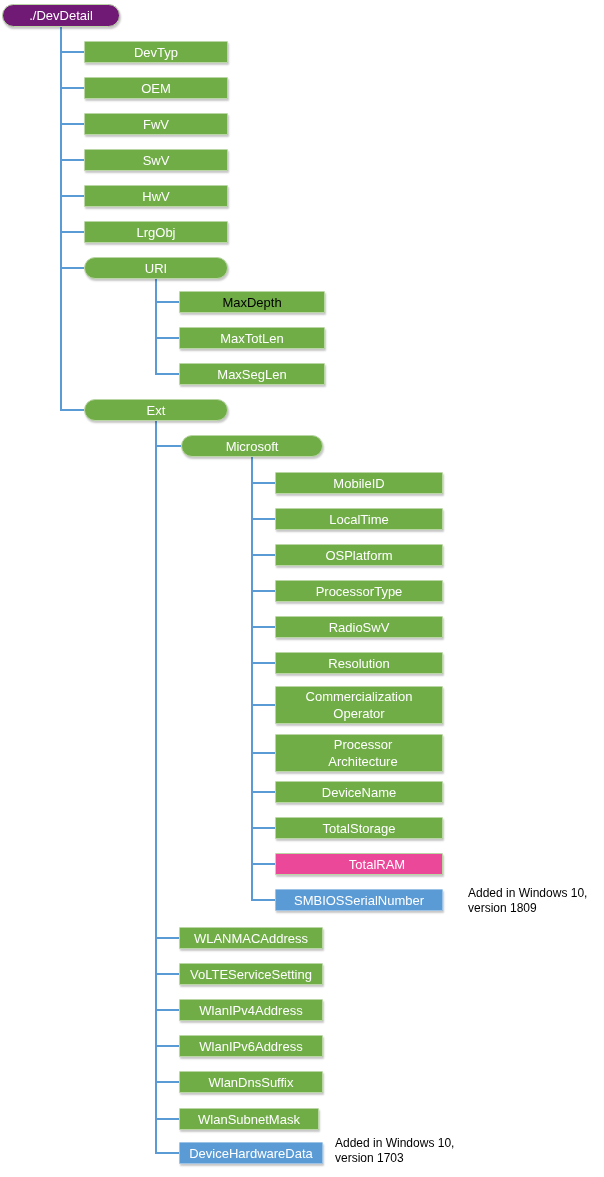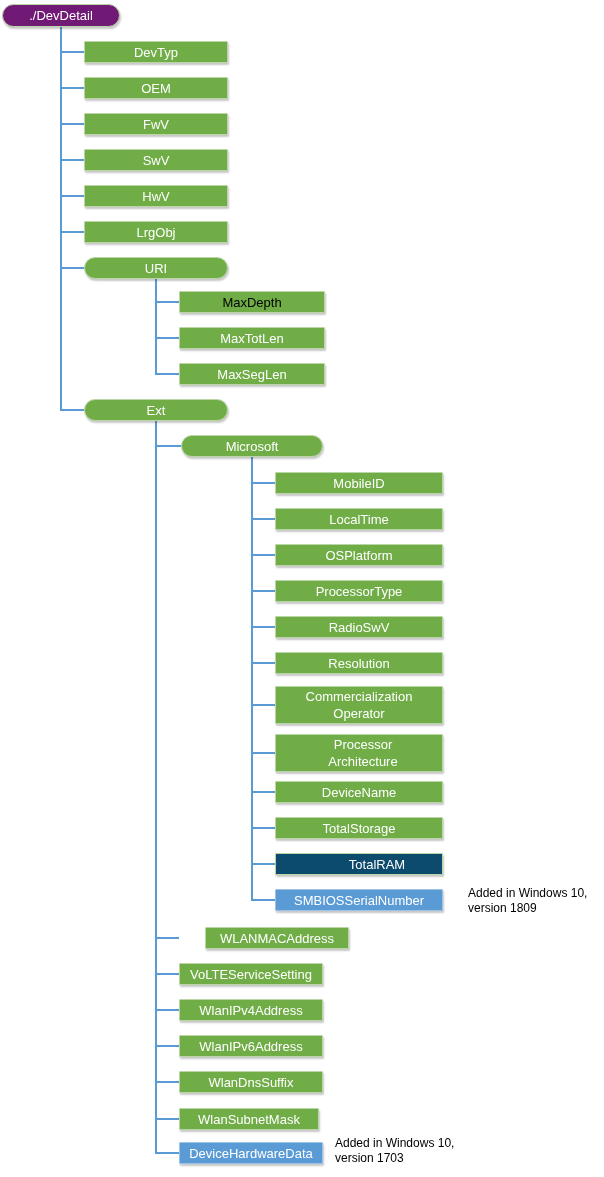--- a/index.html
+++ b/index.html
@@ -106,22 +106,22 @@
     <div class="node rect green" style="left: 275px; top: 544px; width: 168px; height: 22px; background: rgb(112, 173, 71); color: rgb(255, 255, 255);">OSPlatform</div>
     <div class="node rect green" style="left: 275px; top: 580px; width: 168px; height: 22px; background: rgb(112, 173, 71); color: rgb(255, 255, 255);">ProcessorType</div>
     <div class="node rect green" style="left: 275px; top: 616px; width: 168px; height: 22px; background: rgb(112, 173, 71); color: rgb(255, 255, 255);">RadioSwV</div>
     <div class="node rect green" style="left: 275px; top: 652px; width: 168px; height: 22px; background: rgb(112, 173, 71); color: rgb(255, 255, 255);">Resolution</div>
     <div class="node rect green" style="left: 275px; top: 686px; width: 168px; height: 38px; background: rgb(112, 173, 71); color: rgb(255, 255, 255);">Commercialization
 Operator</div>
     <div class="node rect green" style="left: 275px; top: 734px; width: 168px; height: 38px; background: rgb(112, 173, 71); color: rgb(255, 255, 255); padding-left: 8px;">Processor
 Architecture</div>
     <div class="node rect green" style="left: 275px; top: 781px; width: 168px; height: 22px; background: rgb(112, 173, 71); color: rgb(255, 255, 255);">DeviceName</div>
     <div class="node rect green" style="left: 275px; top: 817px; width: 168px; height: 22px; background: rgb(112, 173, 71); color: rgb(255, 255, 255);">TotalStorage</div>
-    <div class="node rect green" style="left: 275px; top: 853px; width: 168px; height: 22px; background: #0c4a6e; color: rgb(255, 255, 255); padding-left: 36px;">TotalRAM</div>
+    <div class="node rect green" style="left: 275px; top: 853px; width: 168px; height: 22px; background: #ec4899; color: rgb(255, 255, 255); padding-left: 36px;">TotalRAM</div>
     <div class="node rect blue" style="left: 275px; top: 889px; width: 168px; height: 22px; background: rgb(91, 155, 213); color: rgb(255, 255, 255);">SMBIOSSerialNumber</div>
-    <div class="node rect green" style="left: 179px; top: 927px; width: 144px; height: 22px; background: rgb(112, 173, 71); color: rgb(255, 255, 255); margin-left: 26px;">WLANMACAddress</div>
+    <div class="node rect green" style="left: 179px; top: 927px; width: 144px; height: 22px; background: rgb(112, 173, 71); color: rgb(255, 255, 255);">WLANMACAddress</div>
     <div class="node rect green" style="left: 179px; top: 963px; width: 144px; height: 22px; background: rgb(112, 173, 71); color: rgb(255, 255, 255);">VoLTEServiceSetting</div>
     <div class="node rect green" style="left: 179px; top: 999px; width: 144px; height: 22px; background: rgb(112, 173, 71); color: rgb(255, 255, 255);">WlanIPv4Address</div>
     <div class="node rect green" style="left: 179px; top: 1035px; width: 144px; height: 22px; background: rgb(112, 173, 71); color: rgb(255, 255, 255);">WlanIPv6Address</div>
     <div class="node rect green" style="left: 179px; top: 1071px; width: 144px; height: 22px; background: rgb(112, 173, 71); color: rgb(255, 255, 255);">WlanDnsSuffix</div>
     <div class="node rect green" style="left: 179px; top: 1108px; width: 140px; height: 22px; background: rgb(112, 173, 71); color: rgb(255, 255, 255);">WlanSubnetMask</div>
     <div class="node rect blue" style="left: 179px; top: 1142px; width: 144px; height: 22px; background: rgb(91, 155, 213); color: rgb(255, 255, 255);">DeviceHardwareData</div>
   </div>
 
 </body></html>

